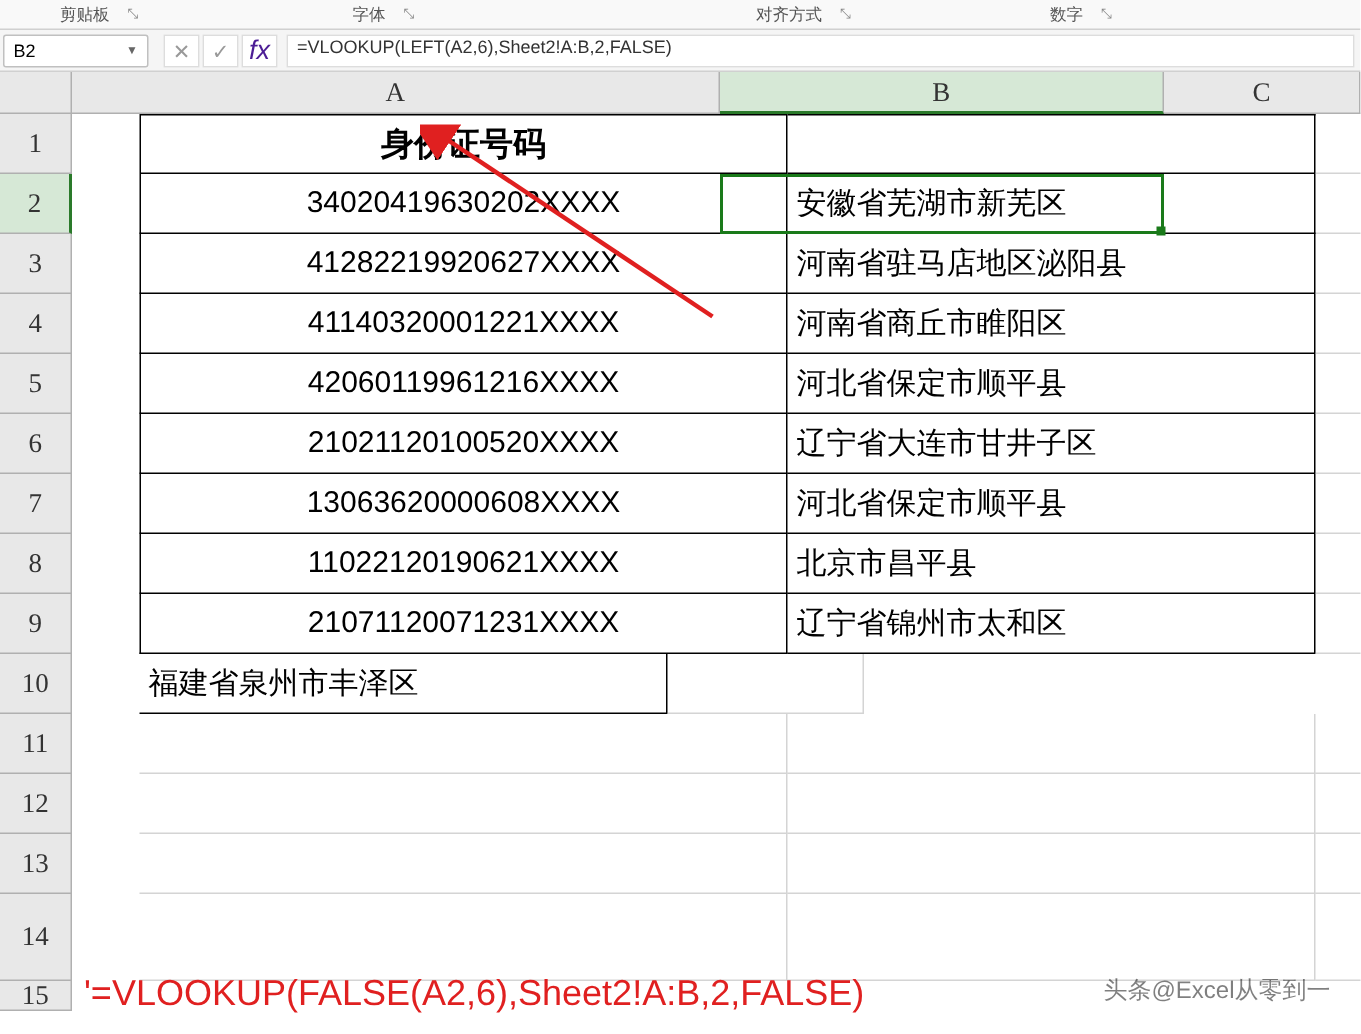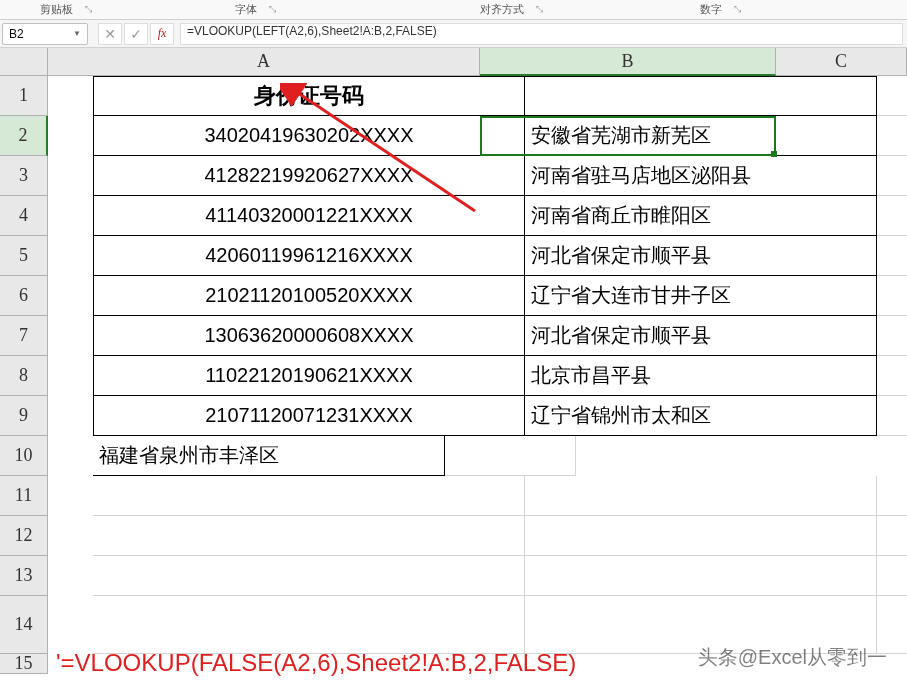--- a/index.html
+++ b/index.html
@@ -41,21 +41,21 @@
       margin-left: 8px;
     }
     .namebox-row {
       height: 28px;
       background: #f5f5f5;
       border-bottom: 1px solid #d0d0d0;
       display: flex;
       align-items: center;
     }
     .name-box {
-      width: 86px;
+      width: 97px;
       height: 22px;
       background: #fff;
       border: 1px solid #c0c0c0;
       border-radius: 2px;
       display: flex;
       align-items: center;
       padding: 0 6px;
       margin-left: 2px;
       font-size: 12px;
       justify-content: space-between;
@@ -76,23 +76,23 @@
       display: flex;
       align-items: center;
       justify-content: center;
       color: #999;
       font-size: 14px;
       border: 1px solid #ddd;
       background: #fff;
     }
     .fx-icon {
       font-style: italic;
-      font-family: Liberation Serif, serif;
-      color: #b91c1c;
-      font-size: 12px;
+      font-family: Liberation Sans, sans-serif;
+      color: #4c1d95;
+      font-size: 18px;
     }
     .formula-bar {
       flex: 1;
       height: 22px;
       background: #fff;
       border: 1px solid #ddd;
       margin-left: 6px;
       margin-right: 4px;
       display: flex;
       align-items: flex-start;
@@ -221,21 +221,21 @@
       left: 56px;
       font-size: 24px;
       color: #e02020;
       font-family: Arial, sans-serif;
       z-index: 20;
     }
     .watermark {
       position: absolute;
       right: 20px;
       bottom: 18px;
-      font-size: 20px;
+      font-size: 16px;
       color: rgba(0,0,0,0.5);
       z-index: 21;
     }
     .arrow-svg {
       position: absolute;
       top: 35px;
       left: 280px;
       z-index: 30;
       pointer-events: none;
     }
@@ -251,21 +251,21 @@
 
 <div class="ribbon-bar">
   <div class="ribbon-group" style="left:40px">
     <span class="label">剪贴板</span>
     <span class="expand-icon">⤡</span>
   </div>
   <div class="ribbon-group" style="left:235px">
     <span class="label">字体</span>
     <span class="expand-icon">⤡</span>
   </div>
-  <div class="ribbon-group" style="left:480px">
+  <div class="ribbon-group" style="left:504px">
     <span class="label">对齐方式</span>
     <span class="expand-icon">⤡</span>
   </div>
   <div class="ribbon-group" style="left:700px">
     <span class="label">数字</span>
     <span class="expand-icon">⤡</span>
   </div>
 </div>
 
 <div class="namebox-row">

